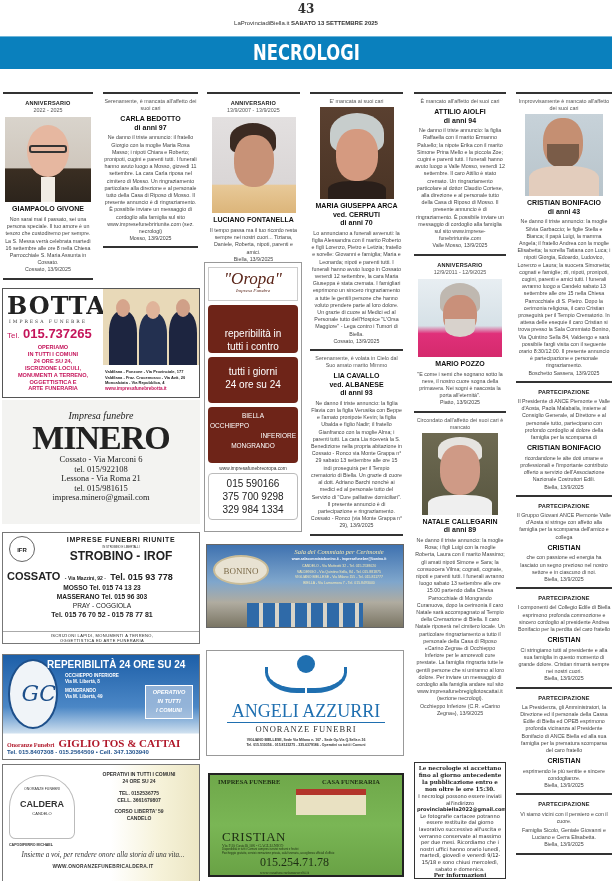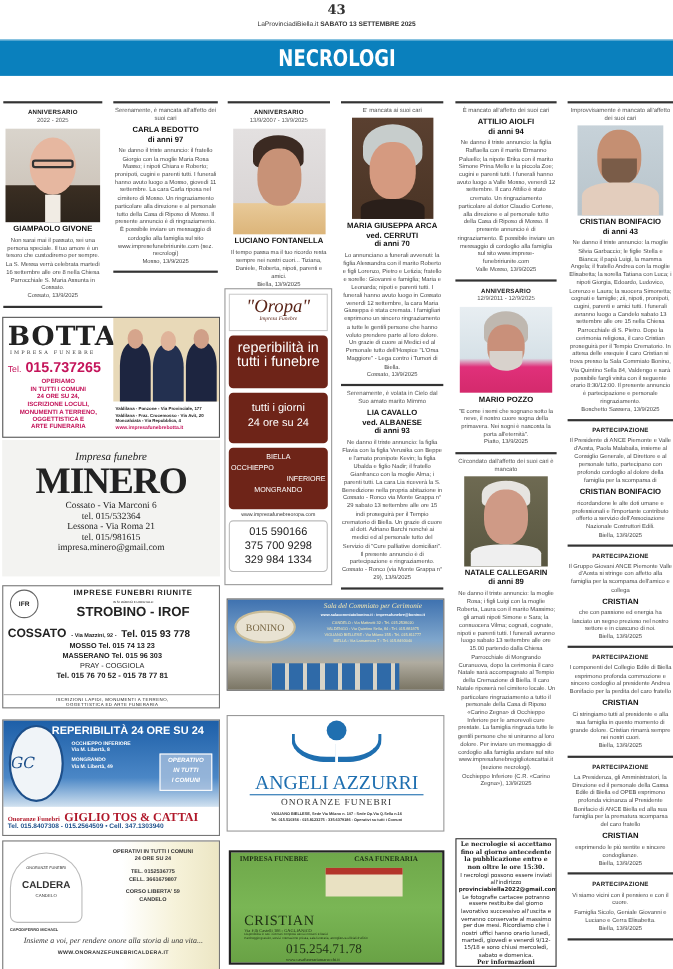--- a/index.html
+++ b/index.html
@@ -219,35 +219,35 @@
       <div>Moncalciata - Via Repubblica, 4</div>
     <div style="color:#c4145a;font-size:4.6px">www.impresafunebrebotta.it</div>
   </div>
 </div>
 
 <div class="ad" style="left:2px;top:400px;width:198px;height:124px;background:#f3f3f1;text-align:center;font-family:'Liberation Serif',serif;color:#222">
   <div style="margin-top:10px;font-style:italic;font-size:10px">Impresa funebre</div>
   <div style="font-size:34px;line-height:34px;font-weight:bold;letter-spacing:-1px">MINERO</div>
   <div style="font-size:8.5px;line-height:9.5px">
     <div>Cossato - Via Marconi 6</div>
-      <div>tel. 015/532364</div>
+      <div>tel. 015/922108</div>
       <div>Lessona - Via Roma 21</div>
       <div>tel. 015/981615</div>
       <div>impresa.minero@gmail.com</div>
   </div>
 </div>
 
 <div class="ad" style="left:204px;top:262px;width:98px;height:270px;background:#fff;border:1px solid #999;text-align:center;font-family:'Liberation Sans',sans-serif">
   <div style="margin:4px 3px 0;border:1px solid #ccc;height:34px;padding-top:2px">
     <div style="font-family:'Liberation Serif',serif;font-style:italic;font-size:17px;color:#5a2418;line-height:18px">"Oropa"</div>
     <div style="font-family:'Liberation Serif',serif;font-style:italic;font-size:5px;color:#5a2418">Impresa Funebre</div>
   </div>
-  <div style="margin:4px 3px 0;height:48px;background:#6e2418;border-radius:4px;color:#fff;font-size:13px;line-height:13px;padding-top:4px">
+  <div style="margin:4px 3px 0;height:48px;background:#6e2418;border-radius:4px;color:#fff;font-size:10px;line-height:13px;padding-top:22px">
     <div>reperibilità in</div>
-      <div>tutti i funebre</div>
+      <div>tutti i contro</div>
   </div>
   <div style="margin:4px 3px 0;height:46px;background:#6e2418;border-radius:4px;color:#fff;font-size:10px;line-height:13px;padding-top:8px">
     <div>tutti i giorni</div>
       <div>24 ore su 24</div>
   </div>
   <div style="margin:4px 3px 0;height:56px;background:#6e2418;border-radius:4px;color:#fff;font-size:6.5px;line-height:10px;padding-top:4px">
     <div>BIELLA</div>
       <div style="text-align:left;padding-left:2px">OCCHIEPPO</div>
       <div style="text-align:right;padding-right:2px">INFERIORE</div>
       <div>MONGRANDO</div>
@@ -273,21 +273,21 @@
   <div style="position:absolute;left:0;top:50px;width:198px;font-size:6.6px;line-height:9px;font-weight:bold">
     <div>MOSSO  Tel. 015 74 13 23</div>
     <div>MASSERANO  Tel. 015 96 303</div>
     <div style="font-weight:normal">PRAY - COGGIOLA</div>
     <div style="font-size:7px">Tel. 015 76 70 52 - 015 78 77 81</div>
   </div>
   <div style="position:absolute;left:0;top:98px;width:198px;border-top:1px solid #aaa;font-size:4px;line-height:5px;padding:1px 30px;letter-spacing:0.4px">ISCRIZIONI LAPIDI, MONUMENTI A TERRENO, OGGETTISTICA ED ARTE FUNERARIA</div>
 </div>
 
 <div class="ad" style="left:2px;top:654px;width:198px;height:106px;background:linear-gradient(180deg,#1d5fa8 0%,#4b87c6 50%,#cfe0ef 75%,#fff 76%,#fff 100%);border:1px solid #777">
-  <div style="position:absolute;left:5px;top:4px;width:50px;height:70px;border-radius:50%;background:#f0f4f8;border:2px solid #1d4f8a;text-align:left;font-family:'DejaVu Serif',serif;font-size:14px;line-height:66px;color:#1d4f8a;font-style:italic">GC</div>
+  <div style="position:absolute;left:5px;top:4px;width:50px;height:70px;border-radius:50%;background:#f0f4f8;border:2px solid #1d4f8a;text-align:right;font-family:'DejaVu Serif',serif;font-size:22px;line-height:66px;color:#1d4f8a;font-style:italic">GC</div>
   <div style="position:absolute;left:44px;top:4px;color:#fff;font-weight:bold;font-size:10px">REPERIBILITÀ 24 ORE SU 24</div>
   <div style="position:absolute;left:62px;top:18px;color:#fff;font-weight:bold;font-size:4.6px;line-height:5.6px;width:70px">
     <div>OCCHIEPPO INFERIORE</div>
       <div>Via M. Libertà, 8</div>
       <div style="height:4px"></div>
       <div>MONGRANDO</div>
       <div>Via M. Libertà, 49</div>
   </div>
   <div style="position:absolute;left:142px;top:30px;width:48px;height:34px;background:rgba(180,200,225,0.7);border:1px solid #fff;color:#fff;text-align:center;font-style:italic;font-weight:bold;font-size:5.6px;line-height:9px;padding-top:2px">
     <div>OPERATIVO</div>

